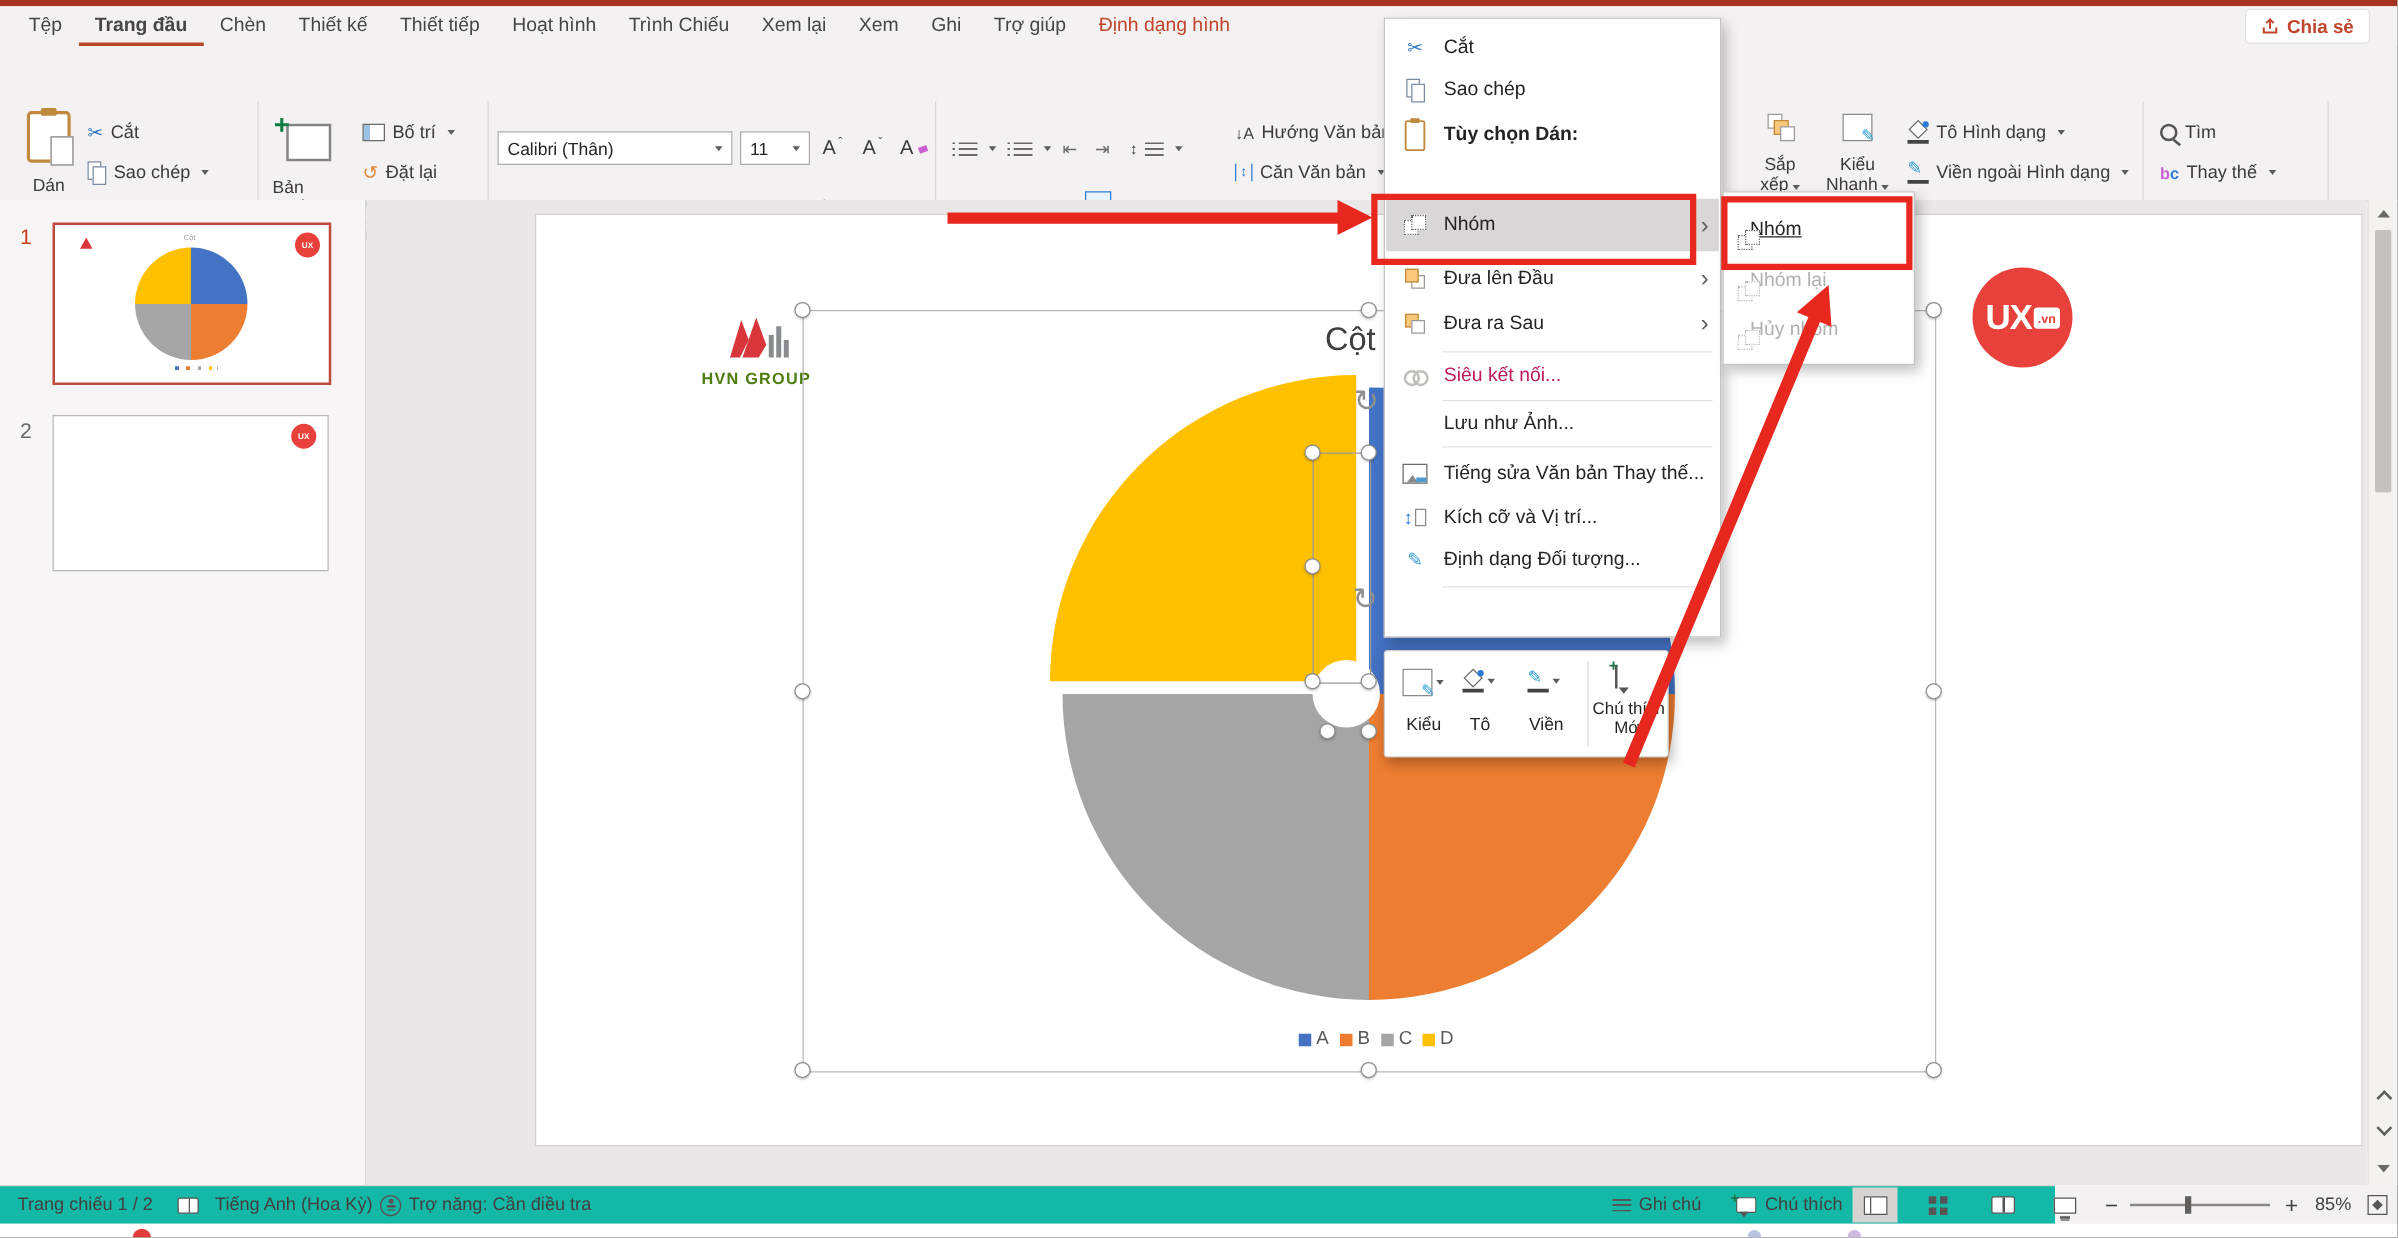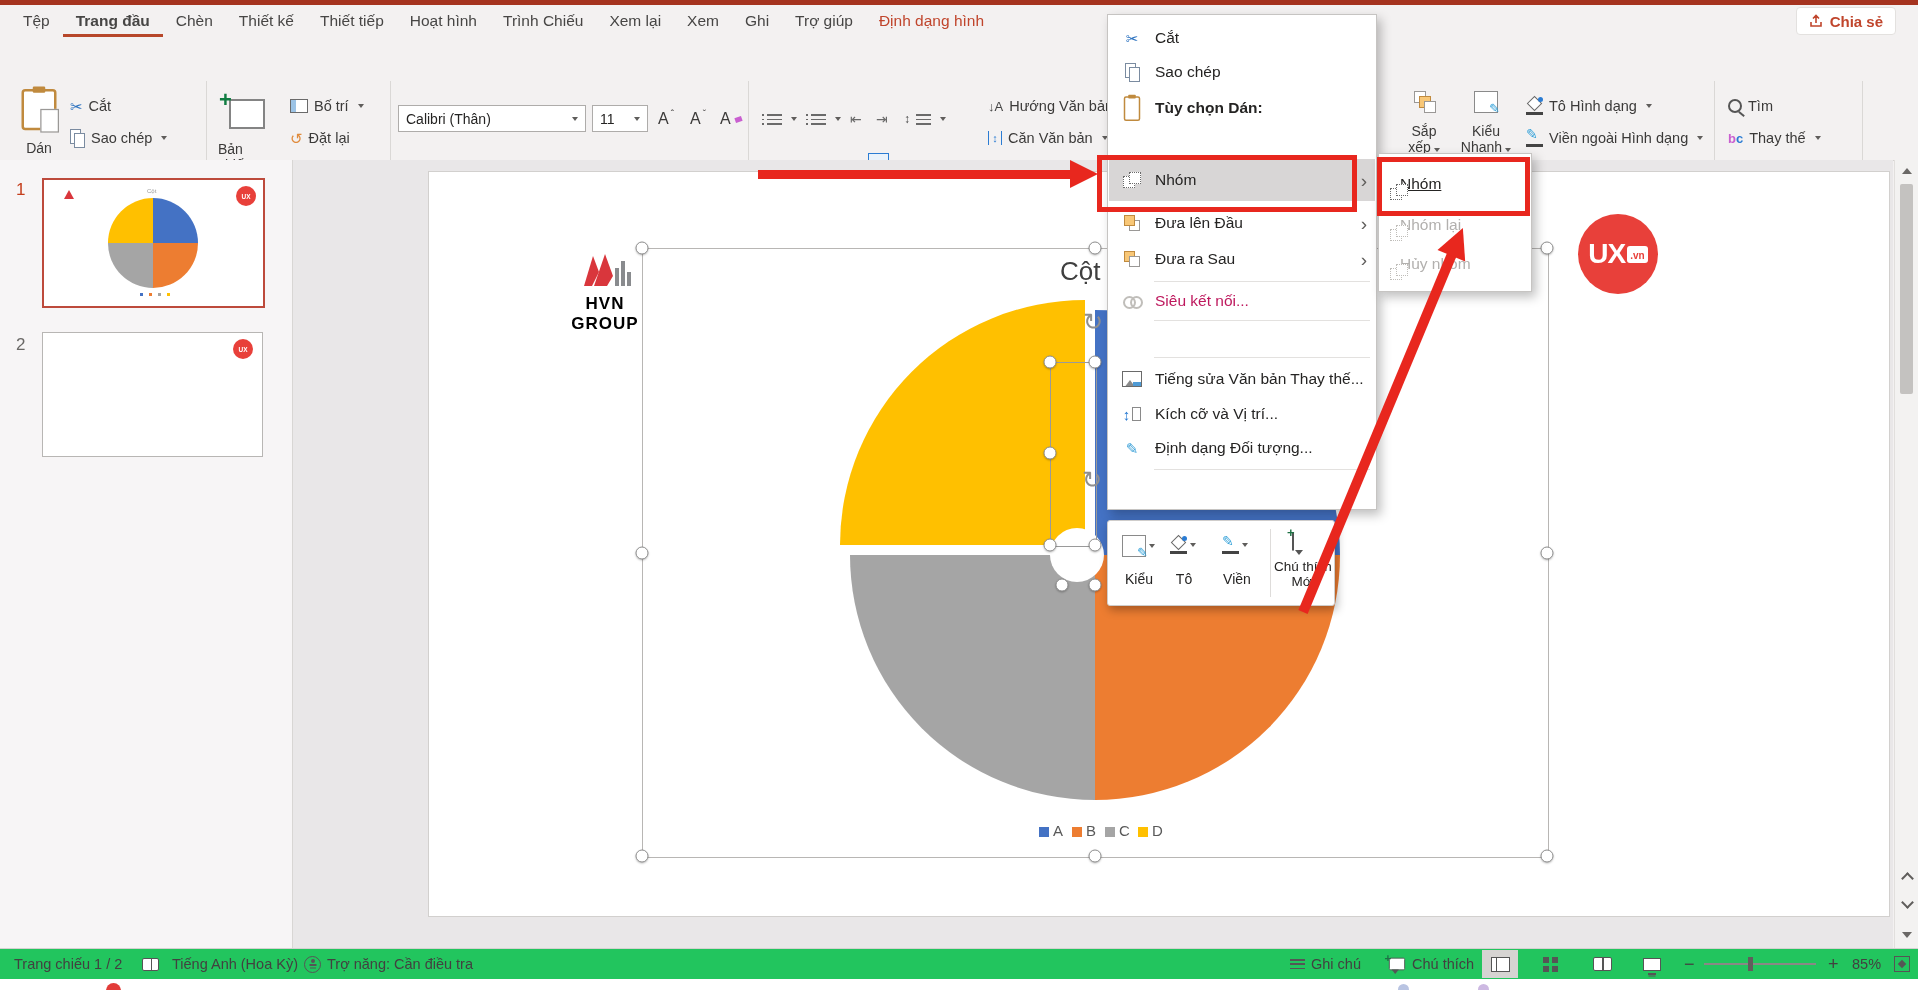--- a/index.html
+++ b/index.html
@@ -91,21 +91,21 @@
   .ico-section{display:inline-block;width:16px;height:12px;border:1.5px solid #6a6a6a;border-top:3px solid #107c41;background:#fff}
   .ico-aligntext{display:inline-block;width:12px;height:14px;border-left:1.6px solid #2b7cd3;border-right:1.6px solid #2b7cd3;color:#2b7cd3;font-size:11px;text-align:center;line-height:14px}
   
   .hdl{position:absolute;width:11px;height:11px;border-radius:50%;background:#fff;border:1.5px solid #8f8f8f;box-shadow:0 1px 2px rgba(0,0,0,.25);transform:translate(-50%,-50%);z-index:12}
   .rot{position:absolute;font-size:24px;color:#8f8f8f;transform:translate(-50%,-50%);z-index:12;line-height:1}
   
   .rbox{position:absolute;border:5px solid #e8271e;z-index:40;box-sizing:border-box;background:transparent}
   .arr-shaft{position:absolute;background:#e8271e;z-index:40}
   .arr-head{position:absolute;width:0;height:0;z-index:40}
   
-  #statusbar{position:absolute;left:0;top:948px;width:1918px;height:30px;background:#22c55e;border-top:1px solid #d4d2d0;font-size:14.5px;color:#424140}
+  #statusbar{position:absolute;left:0;top:948px;width:1644px;height:30px;background:#14b8a6;border-top:1px solid #d4d2d0;font-size:14.5px;color:#424140}
   .stitem{position:absolute;top:0;height:30px;display:flex;align-items:center;gap:6px;white-space:nowrap}
   .viewbtn{position:absolute;top:1px;width:36px;height:28px;display:flex;align-items:center;justify-content:center}
   .ico-book{position:relative;width:15px;height:11px;border:1.6px solid #555;border-radius:2px;background:#fff}
   .ico-book::before{content:'';position:absolute;left:50%;top:0;width:1.5px;height:100%;background:#555}
   .ico-access{position:relative;width:15px;height:15px;border:1.5px solid #555;border-radius:50%}
   .ico-access::before{content:'';position:absolute;left:50%;top:2.5px;transform:translateX(-50%);width:4px;height:4px;border-radius:50%;background:#555}
   .ico-access::after{content:'';position:absolute;left:50%;top:7px;transform:translateX(-50%);width:7px;height:2px;background:#555;box-shadow:0 3px 0 -0.5px #555}
   .ico-notes{position:relative;width:15px;height:10px;background:repeating-linear-gradient(#555 0 1.6px,transparent 1.6px 4.4px)}
   .ico-vnormal{position:relative;width:17px;height:13px;border:1.6px solid #555;background:#fff}
   .ico-vnormal::before{content:'';position:absolute;left:4px;top:0;width:1.5px;height:100%;background:#555}
@@ -393,21 +393,21 @@
     <div class="abs" style="left:135px;top:11px;width:1462px;height:746px;background:#fff;border:1px solid #d2d0ce;box-sizing:border-box"></div>
 
     <div class="abs" style="left:262px;top:88px;width:100px;text-align:center">
       <svg width="54" height="42" viewBox="0 0 54 42">
         <path d="M6 38 L15 8 L21 24 L14 38 Z" fill="#d9363c"></path>
         <path d="M16 38 L27 6 L35 28 L29 38 Z" fill="#d9363c"></path>
         <rect x="37" y="20" width="4" height="18" fill="#898b8e"></rect>
         <rect x="43" y="13" width="4" height="25" fill="#898b8e"></rect>
         <rect x="49" y="24" width="4" height="14" fill="#898b8e"></rect>
       </svg>
-      <div style="font-size:17px;font-weight:700;color:#000000;letter-spacing:1px">HVN GROUP</div>
+      <div style="font-size:13px;font-weight:700;color:#4d7c0f;letter-spacing:1px">HVN GROUP</div>
     </div>
 
     <div class="abs" style="left:767px;top:96px;font-size:26px;color:#3f3f3f">Cột</div>
 
     <div class="abs" style="left:349px;top:88px;width:905px;height:608px;border:1px solid #b8b6b4"></div>
 
     <div class="abs" style="left:557px;top:150px;width:490px;height:490px;border-radius:50%;background:conic-gradient(from 0deg,#4472c4 0 25%,#ed7d31 25% 50%,#a5a5a5 50% 75%,#ffffff 75% 100%)"></div>
     <div class="abs" style="left:547px;top:140px;width:245px;height:245px;background:#ffc000;border-radius:245px 0 0 0"></div>
     <div class="abs" style="left:757px;top:368px;width:54px;height:54px;border-radius:50%;background:#fff"></div>
 
@@ -491,20 +491,24 @@
       <span class="subarr">›</span>
     </div>
     <div class="cmsep" style="top:266px"></div>
     <div class="cmi dis" style="top:270px;height:32px">
       <span class="ic">
           <span class="ico-link"></span>
         </span>
       <span class="lbl">Siêu kết nối...</span>
     </div>
     <div class="cmsep" style="top:305px"></div>
+    <div class="cmi" style="top:308px;height:32px">
+      <span class="ic"></span>
+      <span class="lbl">Lưu như Ảnh...</span>
+    </div>
     <div class="cmsep" style="top:342px"></div>
     <div class="cmi" style="top:346px;height:36px">
       <span class="ic">
           <span class="ico-img"></span>
         </span>
       <span class="lbl">Tiếng sửa Văn bản Thay thế...</span>
     </div>
     <div class="cmi" style="top:382px;height:34px">
       <span class="ic">
           <span class="ico-size">↕</span>

